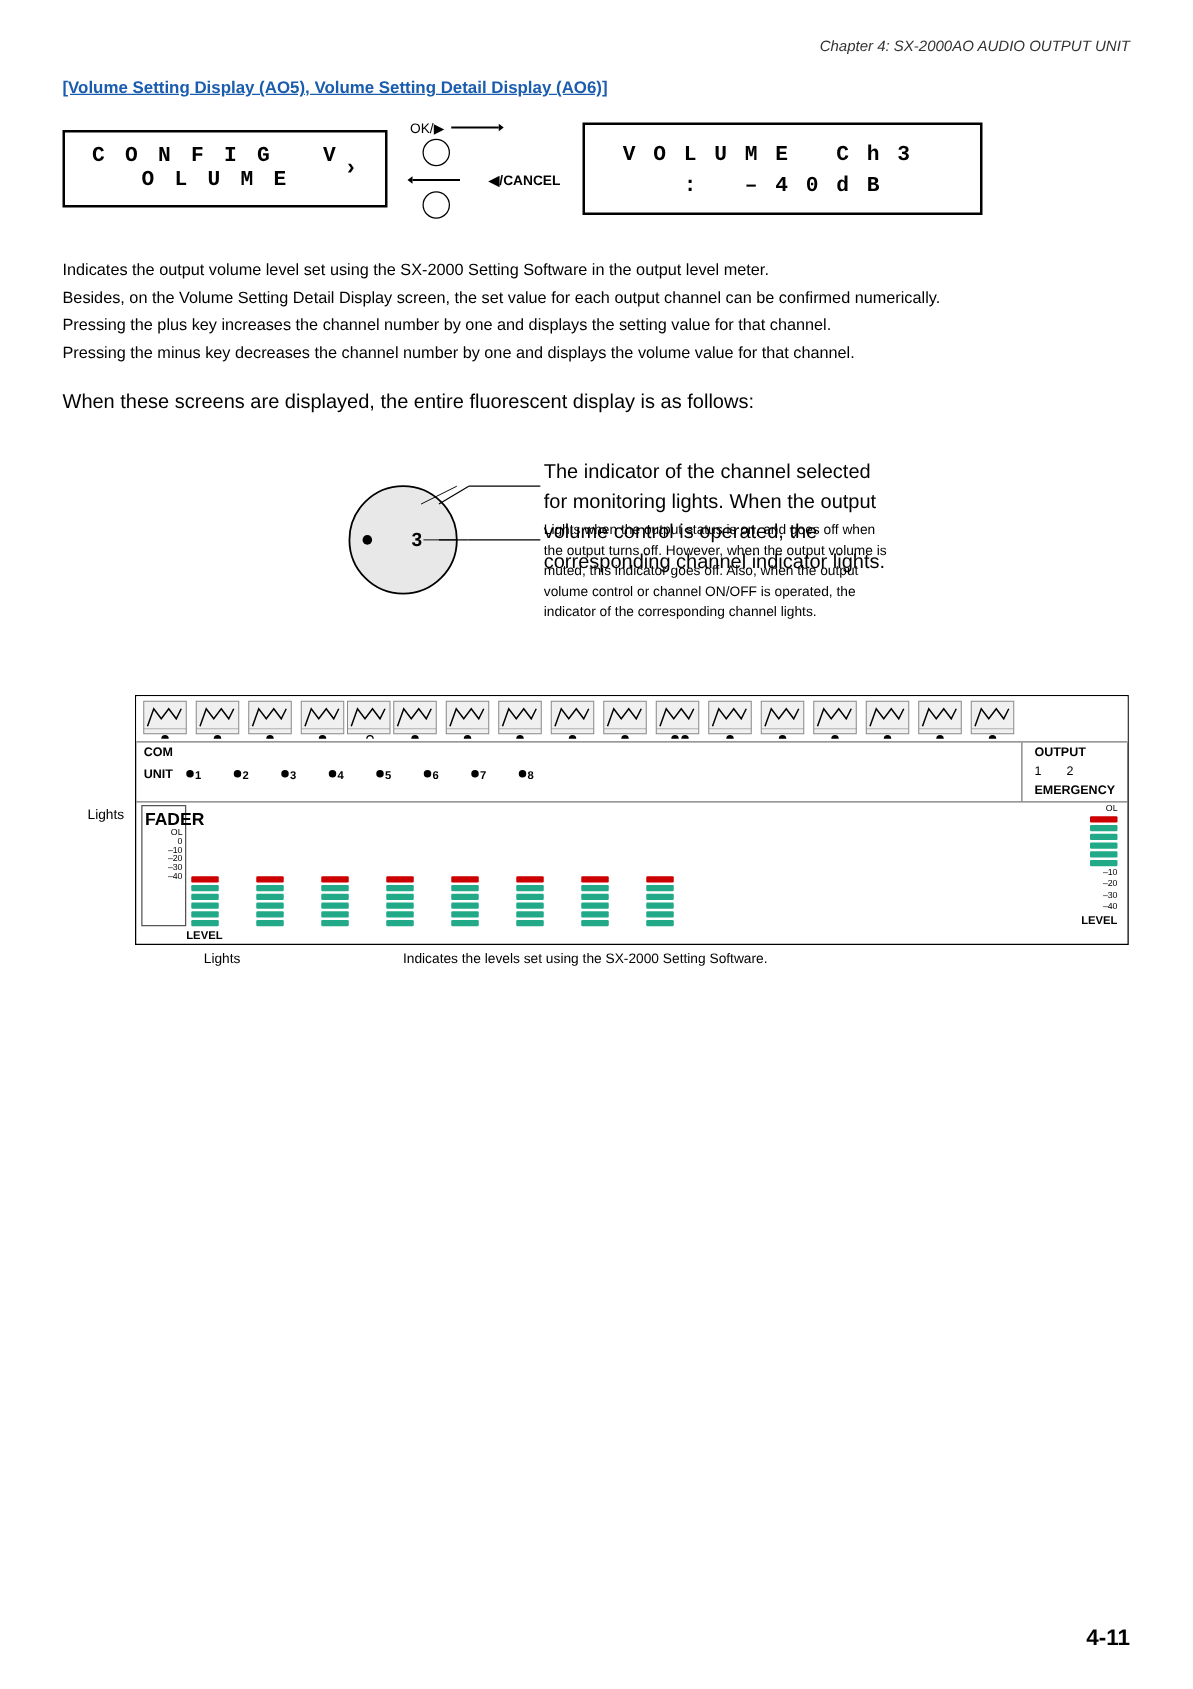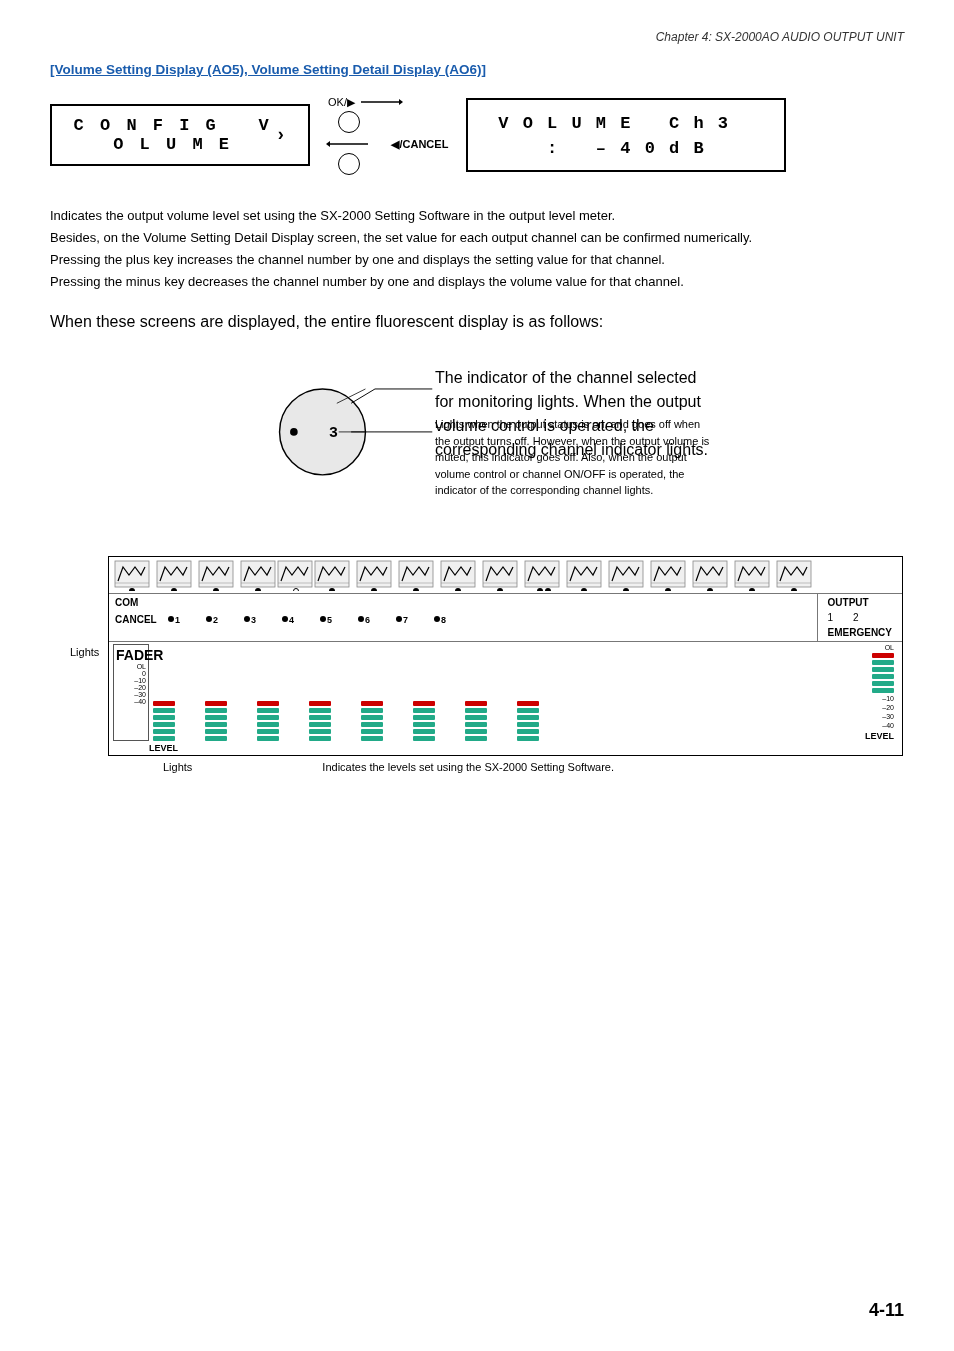--- a/index.html
+++ b/index.html
@@ -241,21 +241,21 @@
         </div>
       </div>
 
       <div style="display:flex;align-items:stretch;border-bottom:1px solid #777;">
 
         <div style="flex:1;padding:3px 6px;">
           <div style="display:flex;gap:30px;font-size:10px;font-weight:bold;margin-bottom:3px;">
             <span>COM</span>
           </div>
           <div style="display:flex;gap:4px;align-items:center;font-size:10px;font-weight:bold;margin-bottom:2px;">
-            <span>CANCEL</span>
+            <span>UNIT</span>
             <svg width="320" height="16">
 
               <circle cx="10" cy="8" r="3" fill="#000"></circle>
                 <text x="14" y="12" font-size="9">1</text>
               <circle cx="48" cy="8" r="3" fill="#000"></circle>
                 <text x="52" y="12" font-size="9">2</text>
               <circle cx="86" cy="8" r="3" fill="#000"></circle>
                 <text x="90" y="12" font-size="9">3</text>
               <circle cx="124" cy="8" r="3" fill="#000"></circle>
                 <text x="128" y="12" font-size="9">4</text>

